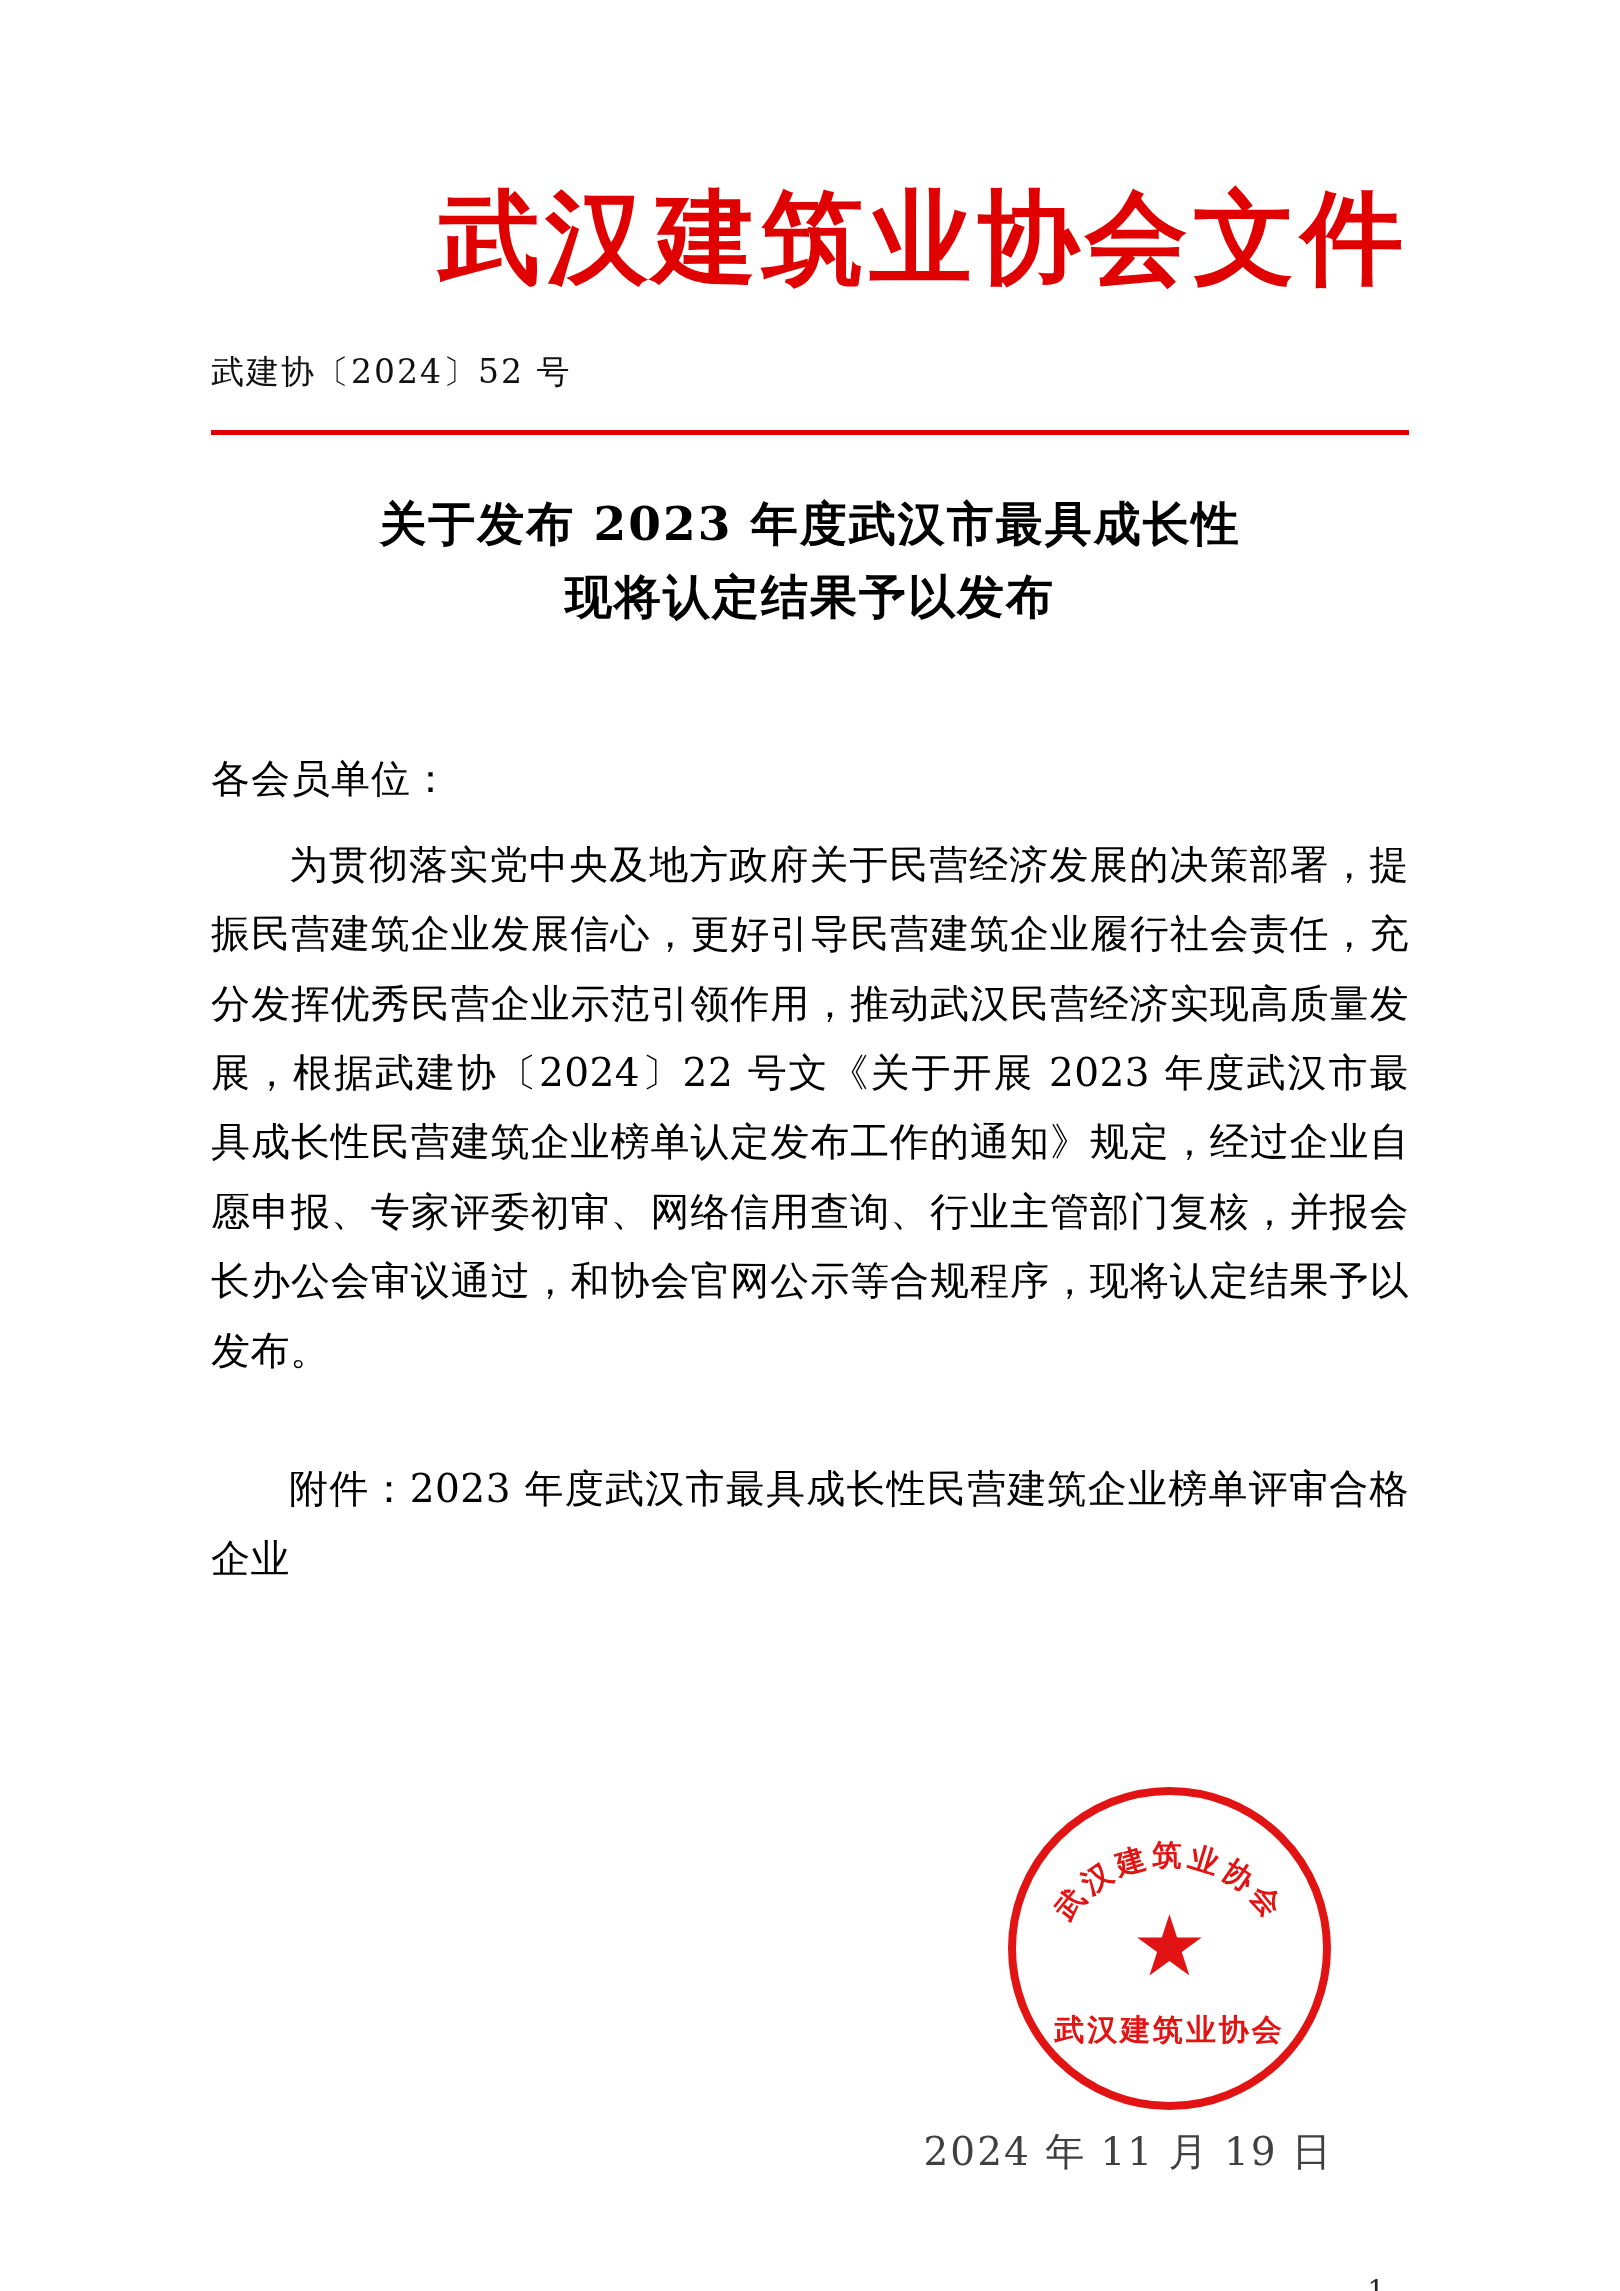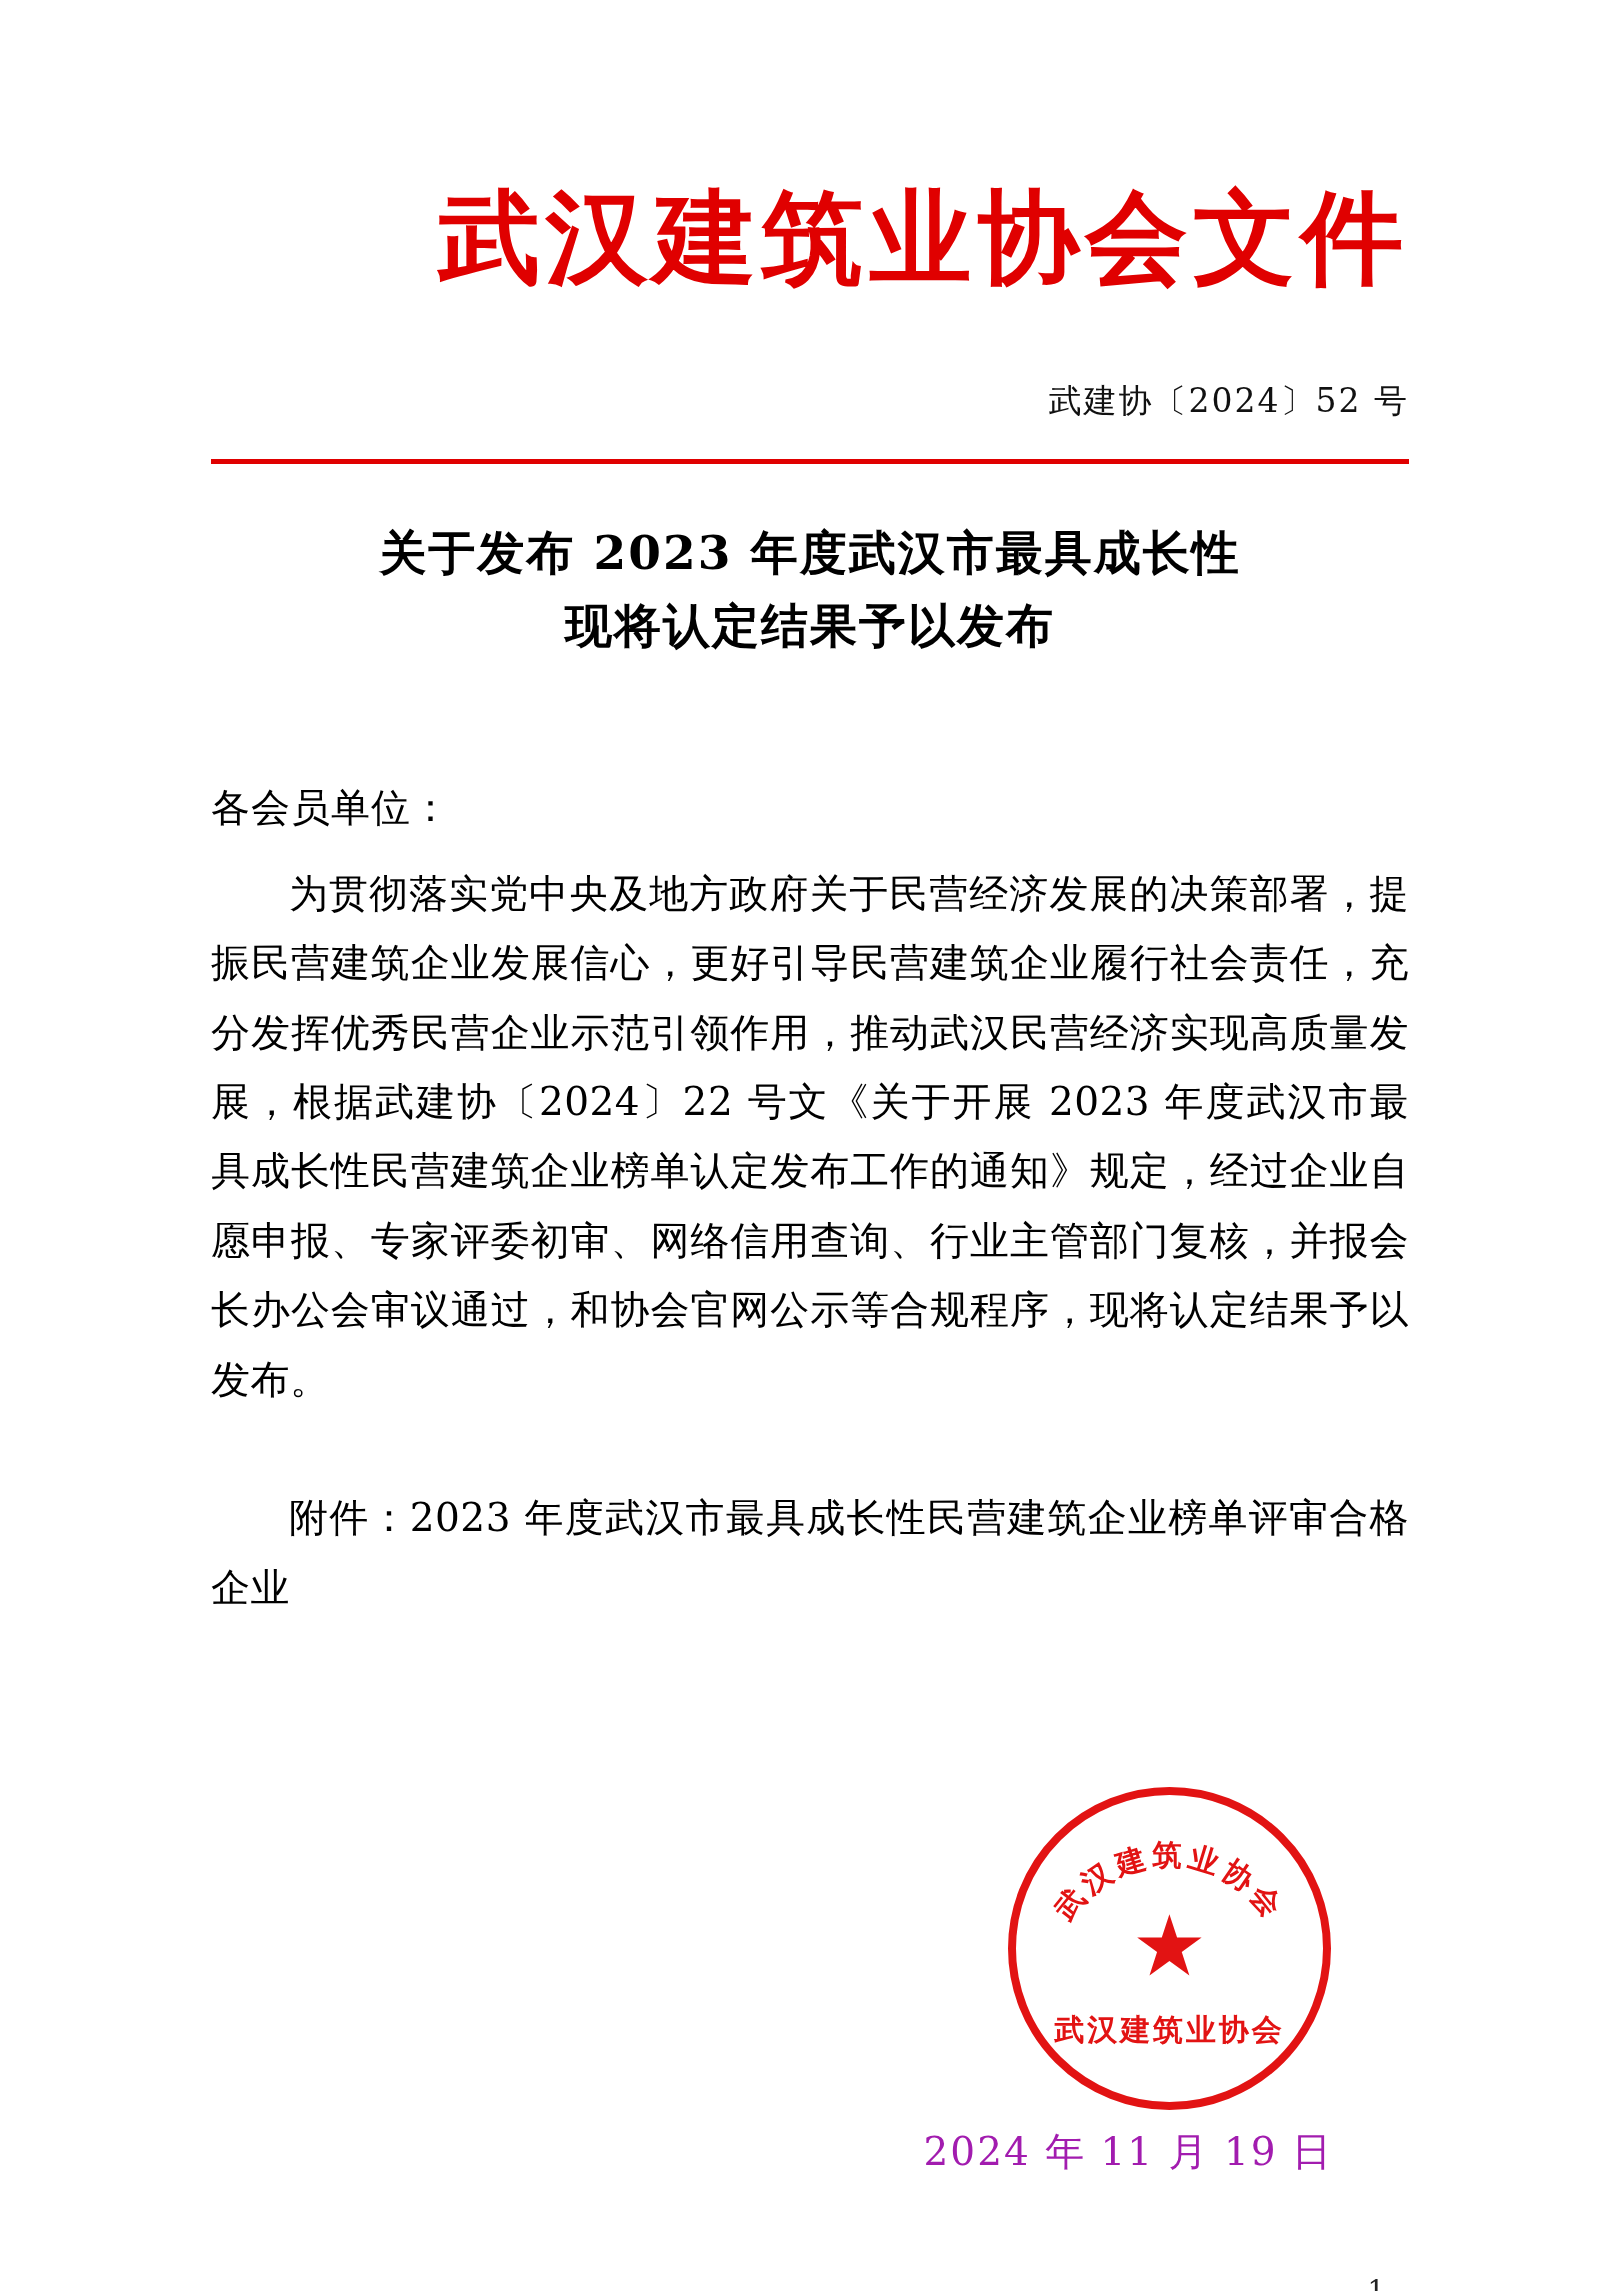--- a/index.html
+++ b/index.html
@@ -31,22 +31,22 @@
     color: #e00000;
     font-family: "DejaVu Serif", "Liberation Serif", serif;
     font-weight: bold;
     font-size: 102px;
     letter-spacing: 5.9px;
     line-height: 1.1;
     white-space: nowrap;
   }
 
   .doc-number {
-    text-align: right;
-    margin-top: 86px;
+    text-align: left;
+    margin-top: 57px;
     font-size: 33px;
     letter-spacing: 2px;
     color: #111;
   }
 
   .red-rule {
     margin-top: 35px;
     height: 4.9px;
     background: #e00000;
     width: 100%;
@@ -147,21 +147,21 @@
     font-weight: bold;
     letter-spacing: 2.9px;
   }
 
   .sign-date {
     position: absolute;
     right: 76px;
     bottom: 0;
     font-size: 39px;
     letter-spacing: 2px;
-    color: #a21caf;
+    color: #404040;
     white-space: nowrap;
   }
 
   
   .page-number {
     position: absolute;
     right: 211px;
     bottom: 167px;
     font-size: 27.4px;
     color: #222;

